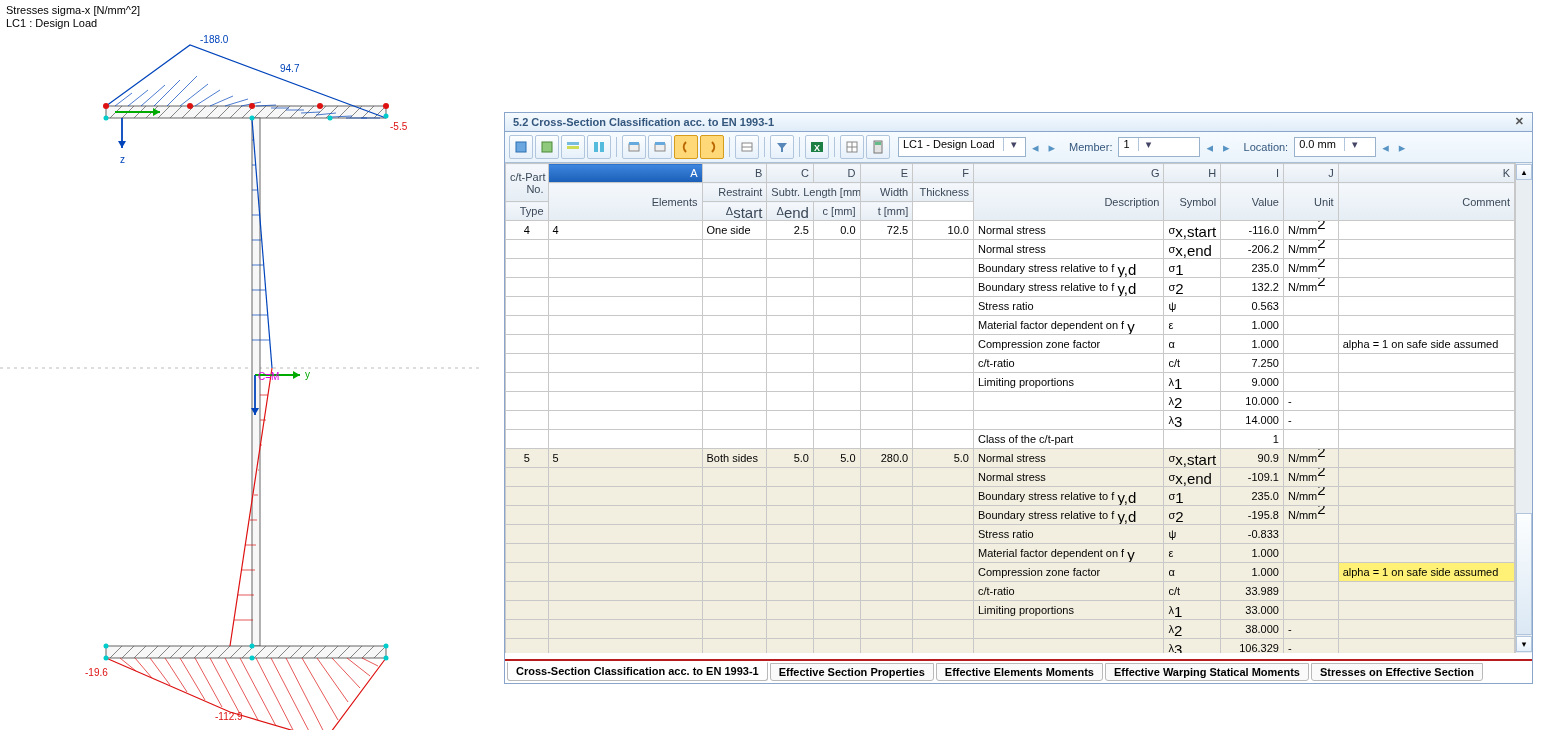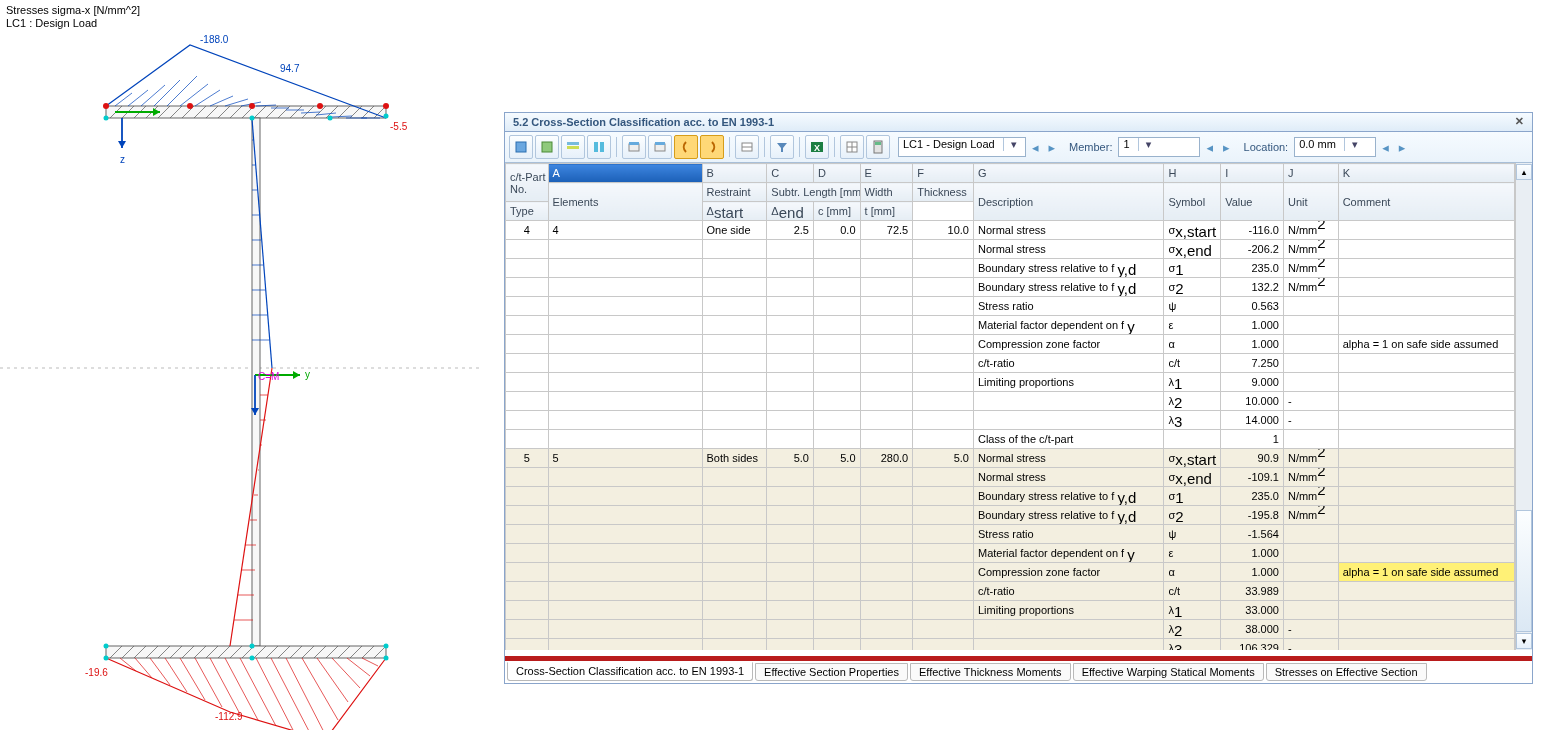--- a/index.html
+++ b/index.html
@@ -152,21 +152,21 @@
     border: 1px solid #c8c8c8;
     padding: 2px 4px;
     height: 14px;
     overflow: hidden;
     white-space: nowrap;
   }
   .grid th {
     background: linear-gradient(#f5f8fc,#e5edf4);
     color: #3a4858;
     font-weight: normal;
-    text-align: left;
+    text-align: right;
   }
   .grid th.colhead {
     background: linear-gradient(#f5f8fc,#e5edf4);
   }
   .grid th.selcol {
     background: linear-gradient(#3e86e0,#1b5fb7);
     color:#fff;
   }
   .rowhead {
     background: linear-gradient(#f5f8fc,#e5edf4);
@@ -203,24 +203,25 @@
     width:14px;
     background:linear-gradient(#fcfeff,#dbe8f4);
     border:1px solid #b1c6dd;
     margin:0 1px;
     flex:0 0 120px;
   }
 
   
   .tabs {
     display: flex;
-    border-top: 5px solid #b91c1c;
+    border-top: 2px solid #b91c1c;
     margin-top: 6px;
     padding: 2px 2px 2px 2px;
     gap: 2px;
+    font-weight: bold;
   }
   .tab {
     border: 1px solid #b9b9b9;
     border-top: 1px solid #b9b9b9;
     padding: 2px 8px;
     background: #fafafa;
     cursor:pointer;
     border-radius: 0 0 3px 3px;
   }
   .tab.active {
@@ -802,21 +803,21 @@
               <tr>
                 <td class="rowhead"></td>
                 <td></td>
                 <td></td>
                 <td class="num"></td>
                 <td class="num"></td>
                 <td class="num"></td>
                 <td class="num"></td>
                 <td>Stress ratio</td>
                 <td>ψ</td>
-                <td class="num">-1.564</td>
+                <td class="num">-0.833</td>
                 <td></td>
                 <td></td>
               </tr>
               <tr>
                 <td class="rowhead"></td>
                 <td></td>
                 <td></td>
                 <td class="num"></td>
                 <td class="num"></td>
                 <td class="num"></td>
@@ -904,19 +905,19 @@
           <div class="vsbtn">▴</div>
           <div style="flex:1"></div>
           <div class="vthumb"></div>
           <div class="vsbtn">▾</div>
         </div>
       </div>
 
       <div class="tabs" id="tabs">
           <div class="tab active">Cross-Section Classification acc. to EN 1993-1</div>
           <div class="tab">Effective Section Properties</div>
-          <div class="tab">Effective Thickness Moments</div>
+          <div class="tab">Effective Elements Moments</div>
           <div class="tab">Effective Warping Statical Moments</div>
           <div class="tab">Stresses on Effective Section</div>
         </div>
     </div>
   </div>
 </div>
 
 </body></html>

